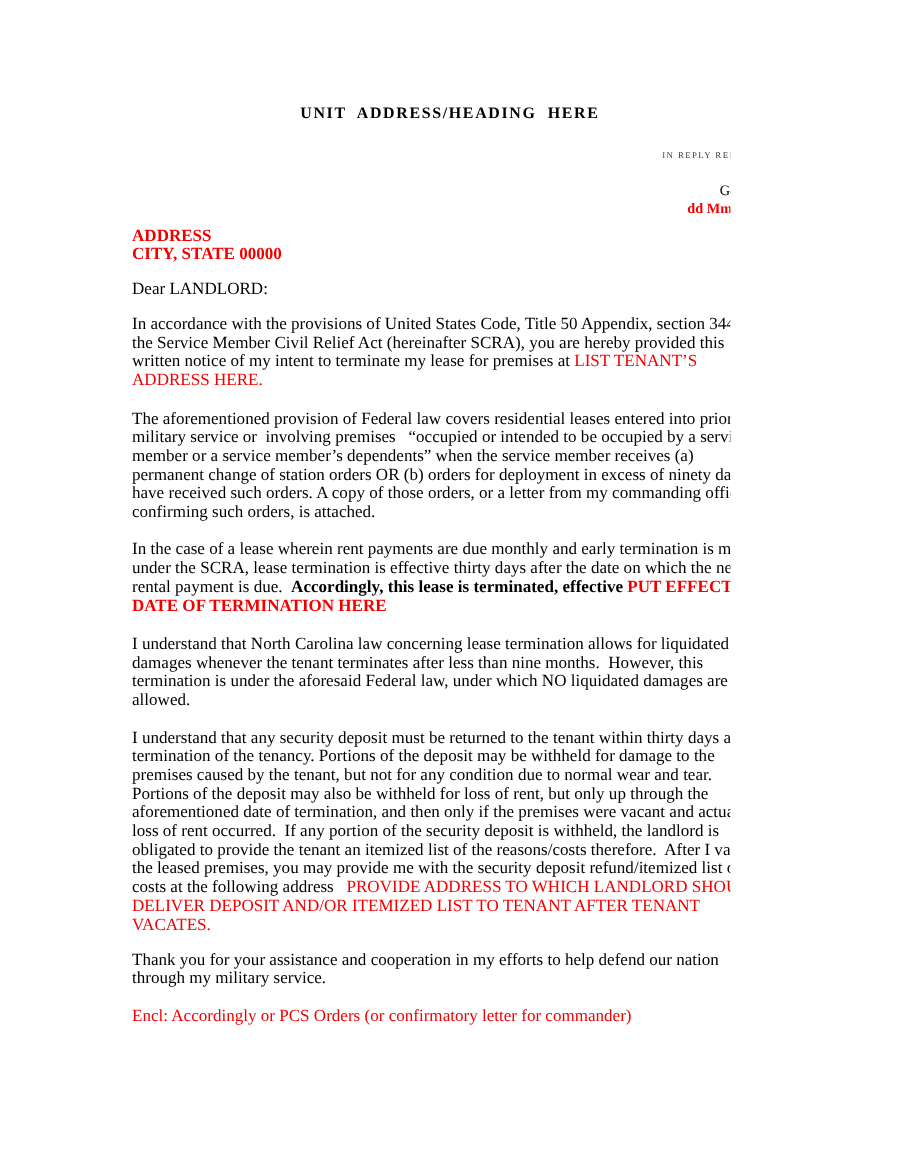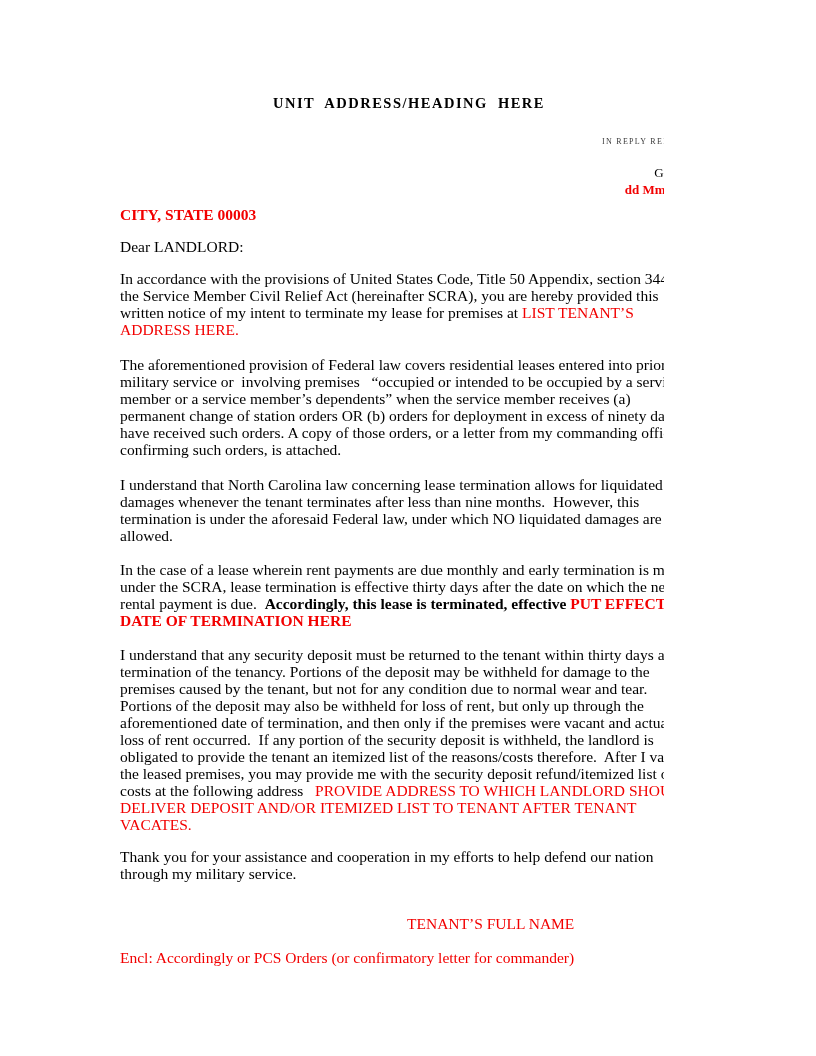--- a/index.html
+++ b/index.html
@@ -85,35 +85,35 @@
     <div class="heading-title">UNIT ADDRESS/HEADING HERE</div>
 
     <div class="reply-block">
       <div class="reply-label">IN REPLY REFER TO</div>
       <div class="reply-line">5800</div>
       <div class="reply-line">G4 /msa</div>
       <div class="reply-line reply-date">dd Mmm YY</div>
     </div>
 
     <div class="recipient">
-      <div>CITY, STATE 00003</div>
+      <div>ADDRESS</div>
+      <div>CITY, STATE 00000</div>
     </div>
 
     <p class="para mt15 salutation">Dear LANDLORD:</p>
 
     <p class="para mt15"><span>In accordance with the provisions of United States Code, Title 50 Appendix, section 344 of the Service Member Civil Relief Act (hereinafter SCRA), you are hereby provided this written notice of my intent to terminate my lease for premises at </span><span class="red">LIST TENANT’S ADDRESS HERE.</span></p>
 
     <p class="para mt18"><span>The aforementioned provision of Federal law covers residential leases entered into prior to military service or  involving premises   “occupied or intended to be occupied by a service member or a service member’s dependents” when the service member receives (a) permanent change of station orders OR (b) orders for deployment in excess of ninety days. I have received such orders. A copy of those orders, or a letter from my commanding officer confirming such orders, is attached.</span></p>
 
+    <p class="para"><span>In the case of a lease wherein rent payments are due monthly and early termination is made under the SCRA, lease termination is effective thirty days after the date on which the next rental payment is due.  </span><span class="bold">Accordingly, this lease is terminated, effective </span><span class="red bold">PUT EFFECTIVE DATE OF TERMINATION HERE</span></p>
+
     <p class="para mt18"><span>I understand that North Carolina law concerning lease termination allows for liquidated damages whenever the tenant terminates after less than nine months.  However, this termination is under the aforesaid Federal law, under which NO liquidated damages are allowed.</span></p>
-
-    <p class="para"><span>In the case of a lease wherein rent payments are due monthly and early termination is made under the SCRA, lease termination is effective thirty days after the date on which the next rental payment is due.  </span><span class="bold">Accordingly, this lease is terminated, effective </span><span class="red bold">PUT EFFECTIVE DATE OF TERMINATION HERE</span></p>
 
     <p class="para"><span>I understand that any security deposit must be returned to the tenant within thirty days after termination of the tenancy. Portions of the deposit may be withheld for damage to the premises caused by the tenant, but not for any condition due to normal wear and tear. Portions of the deposit may also be withheld for loss of rent, but only up through the aforementioned date of termination, and then only if the premises were vacant and actual loss of rent occurred.  If any portion of the security deposit is withheld, the landlord is obligated to provide the tenant an itemized list of the reasons/costs therefore.  After I vacate the leased premises, you may provide me with the security deposit refund/itemized list of costs at the following address   </span><span class="red">PROVIDE ADDRESS TO WHICH LANDLORD SHOULD DELIVER DEPOSIT AND/OR ITEMIZED LIST TO TENANT AFTER TENANT VACATES.</span></p>
 
     <p class="para mt15"><span>Thank you for your assistance and cooperation in my efforts to help defend our nation through my military service.</span></p>
 
-    <div class="signature">TENANT’S FULL NAME</div>
 
     <p class="para enclosure">Encl: Accordingly or PCS Orders (or confirmatory letter for commander)</p>
 
   </div>
 </div>
 
 </body></html>

